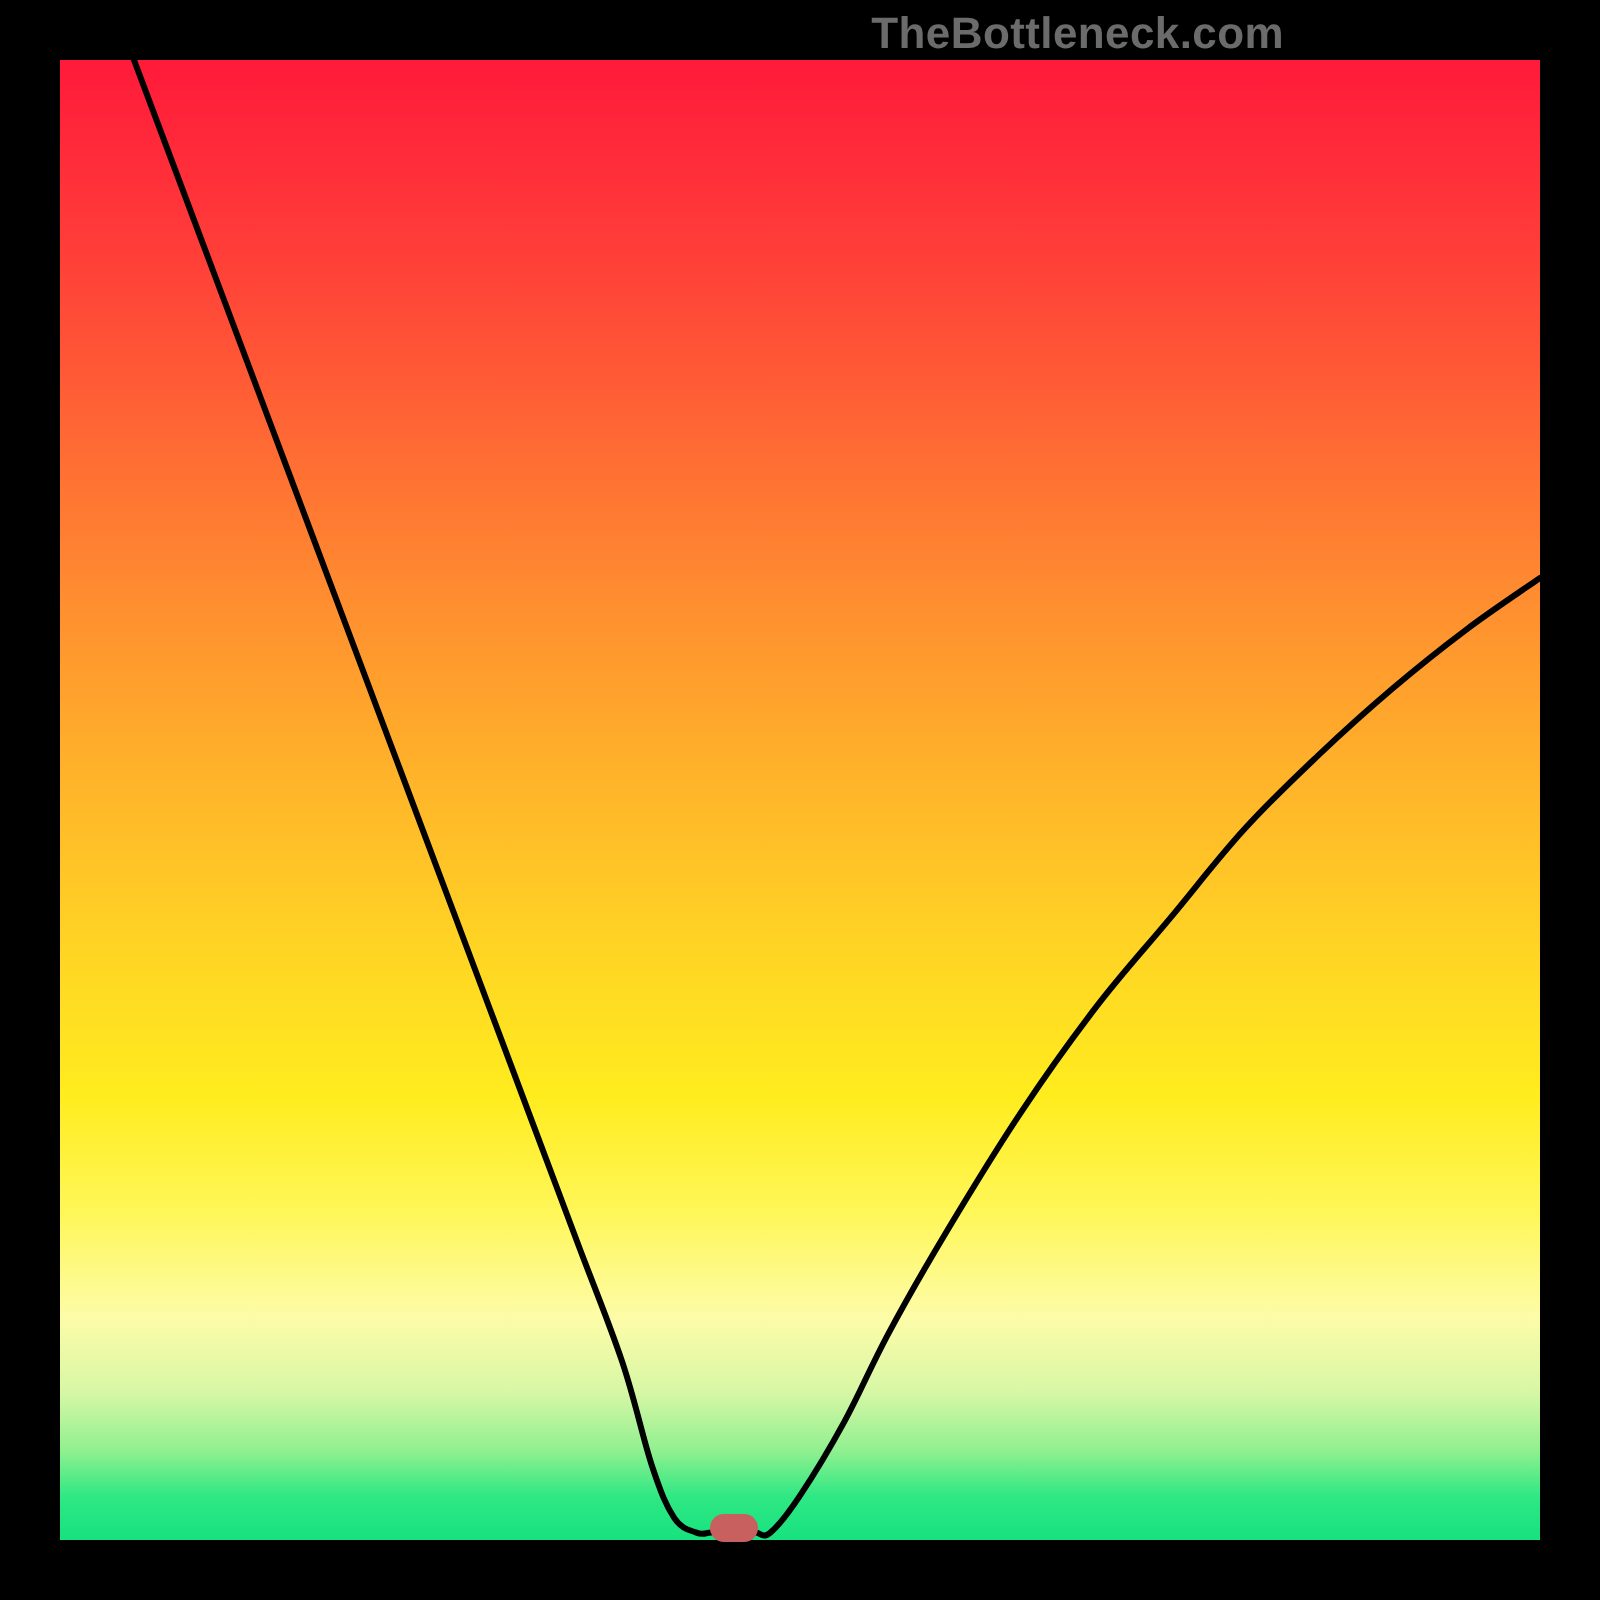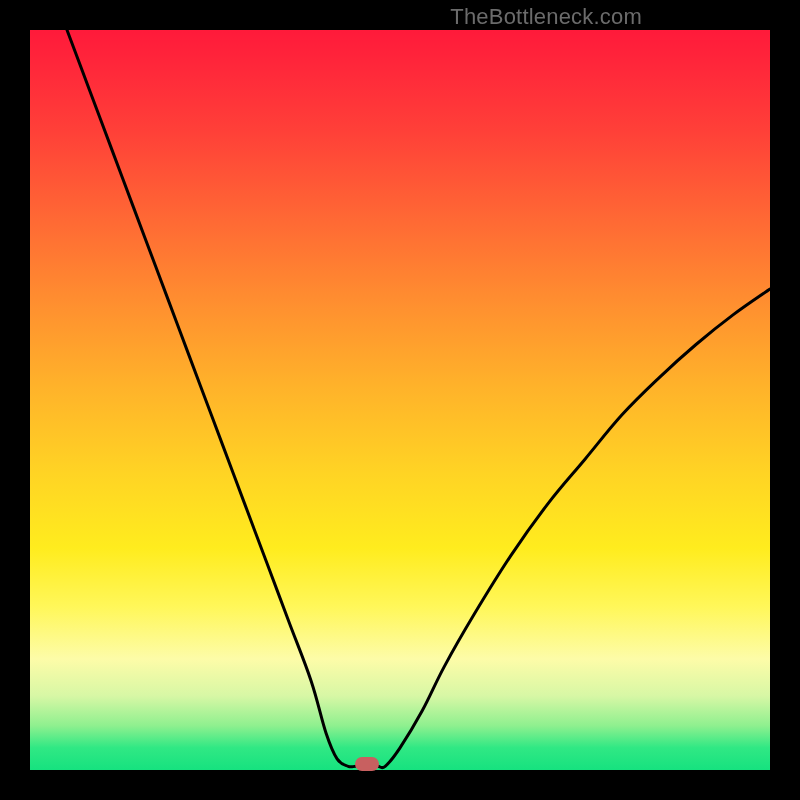--- a/index.html
+++ b/index.html
@@ -9,20 +9,21 @@
     height: 800px;
     background: #000;
     overflow: hidden;
     font-family: Arial, Helvetica, sans-serif;
   }
   .frame {
     position: relative;
     width: 652px;
     height: 800px;
     background: #000;
+    font-weight: bold;
   }
   .plot {
     position: absolute;
     left: 30px;
     top: 30px;
     width: 740px;
     height: 740px;
     
     background: linear-gradient(
       to bottom,

